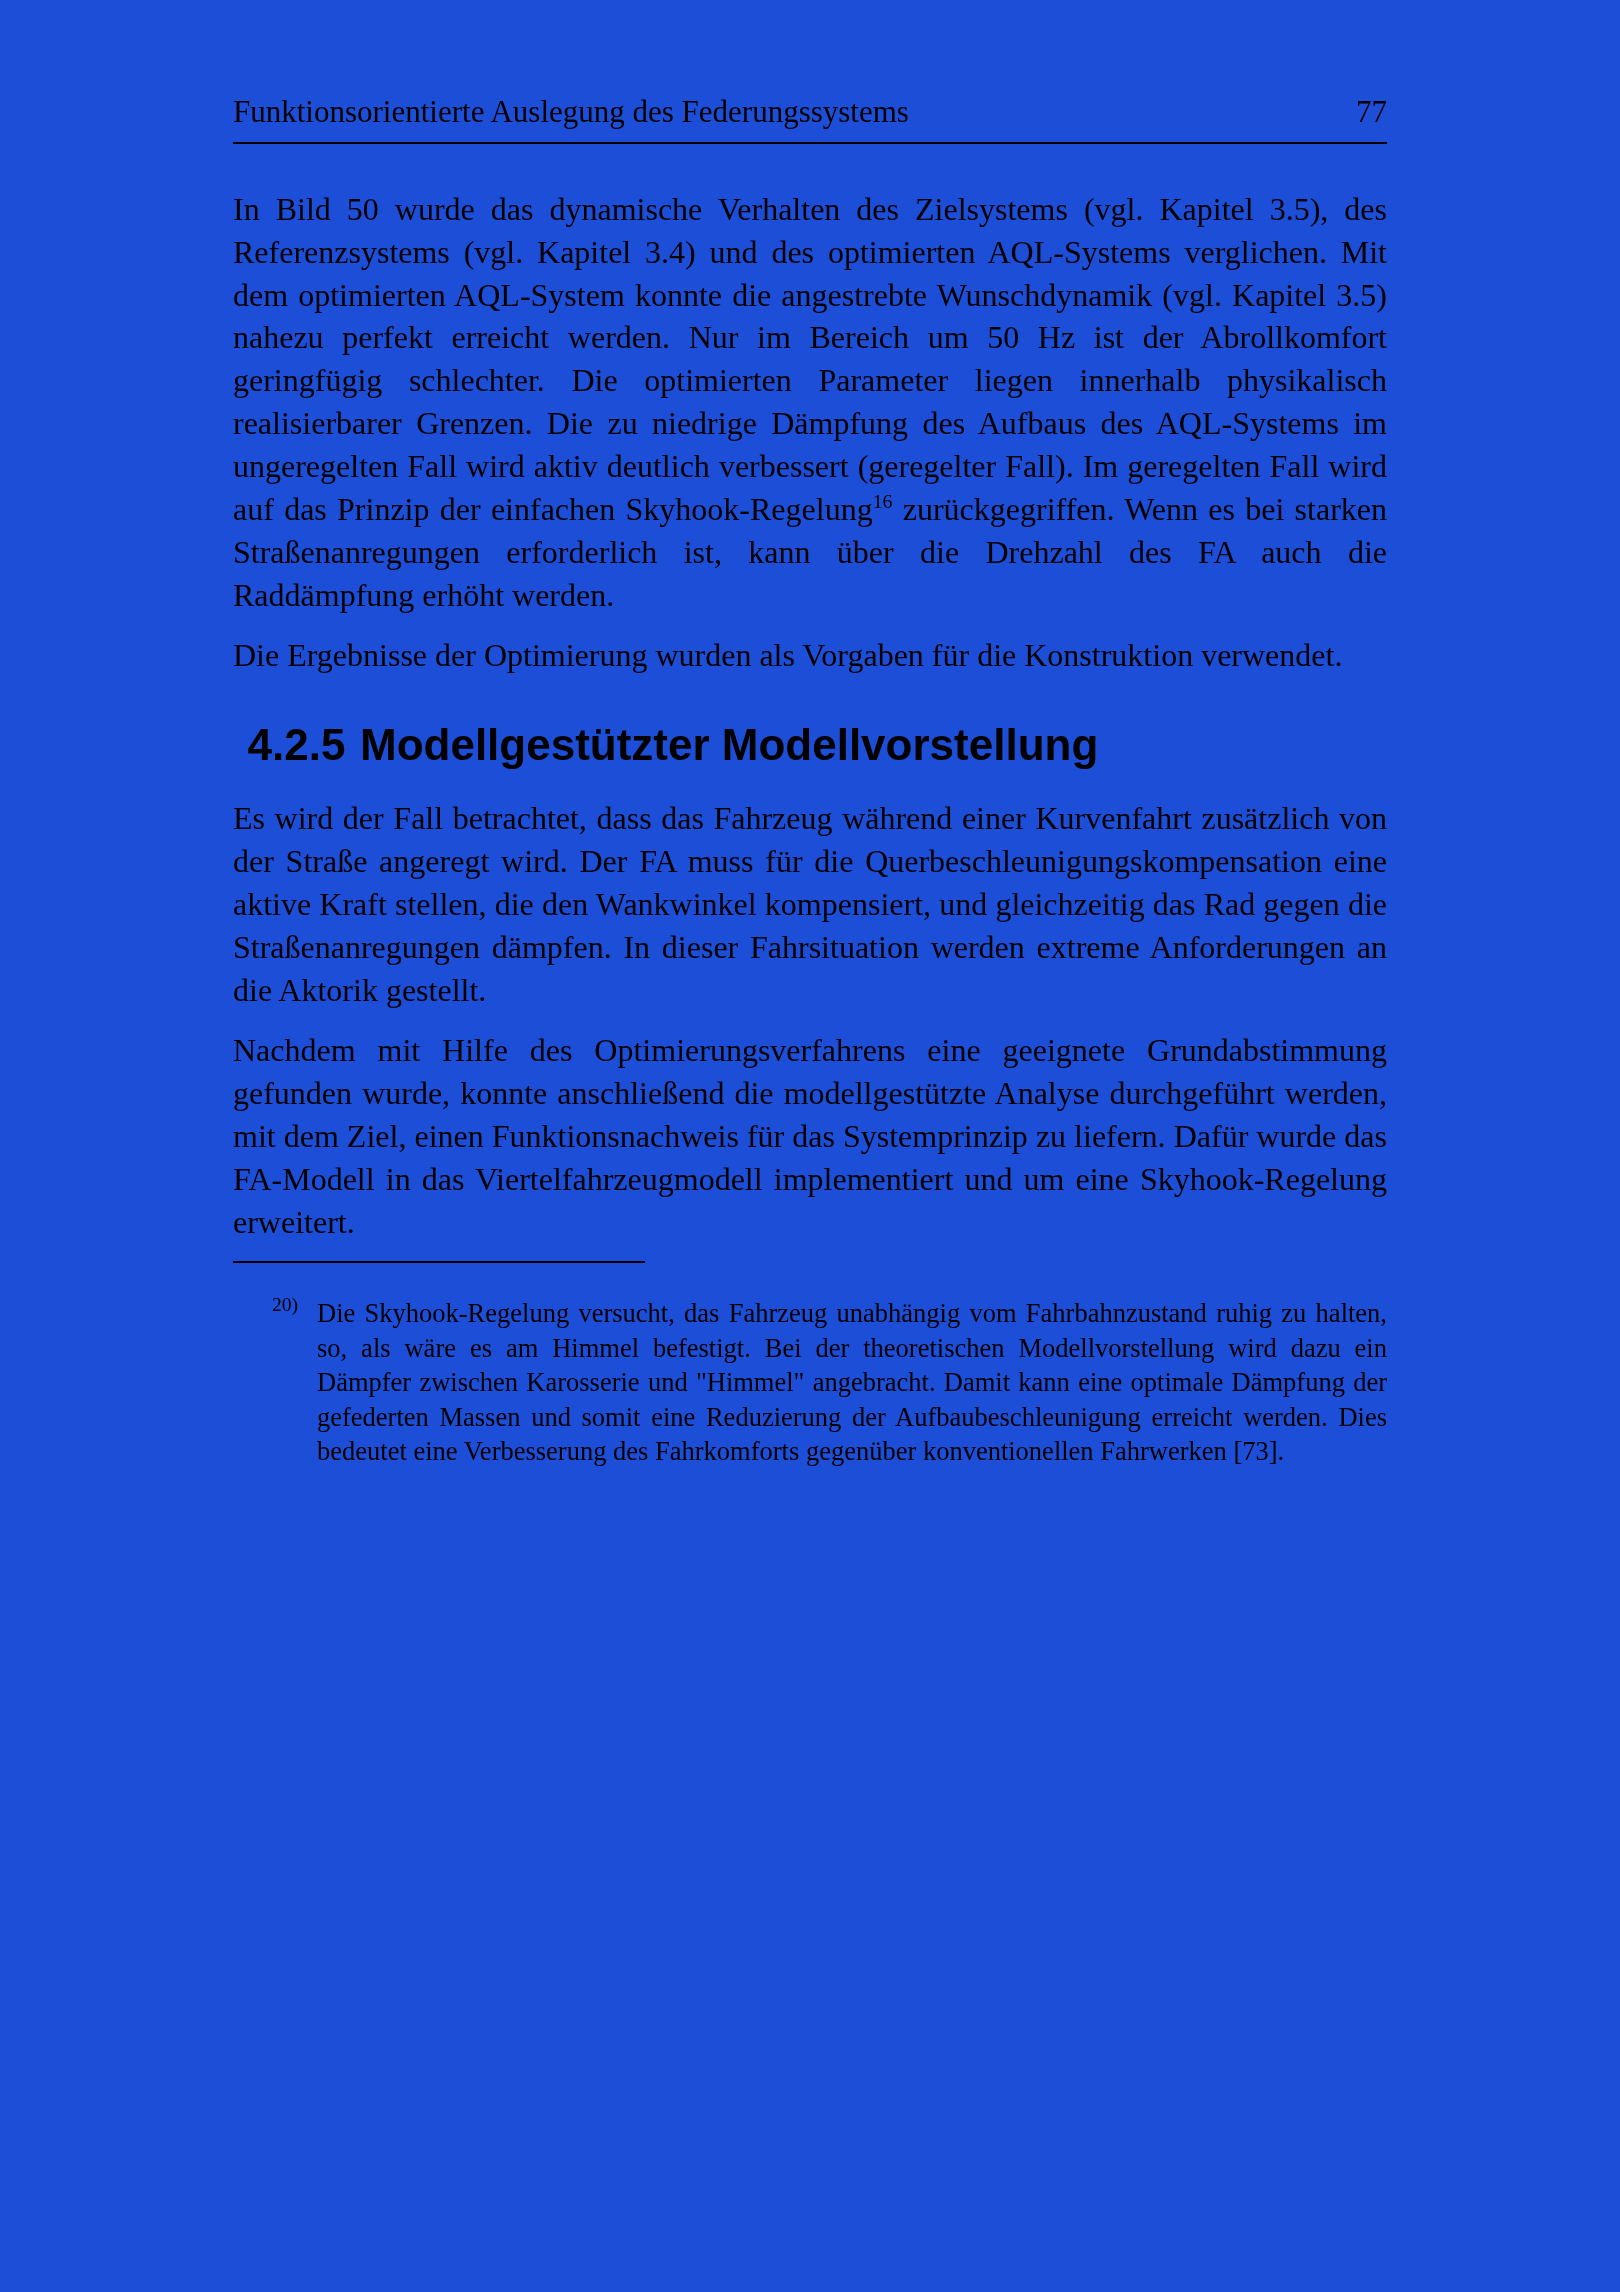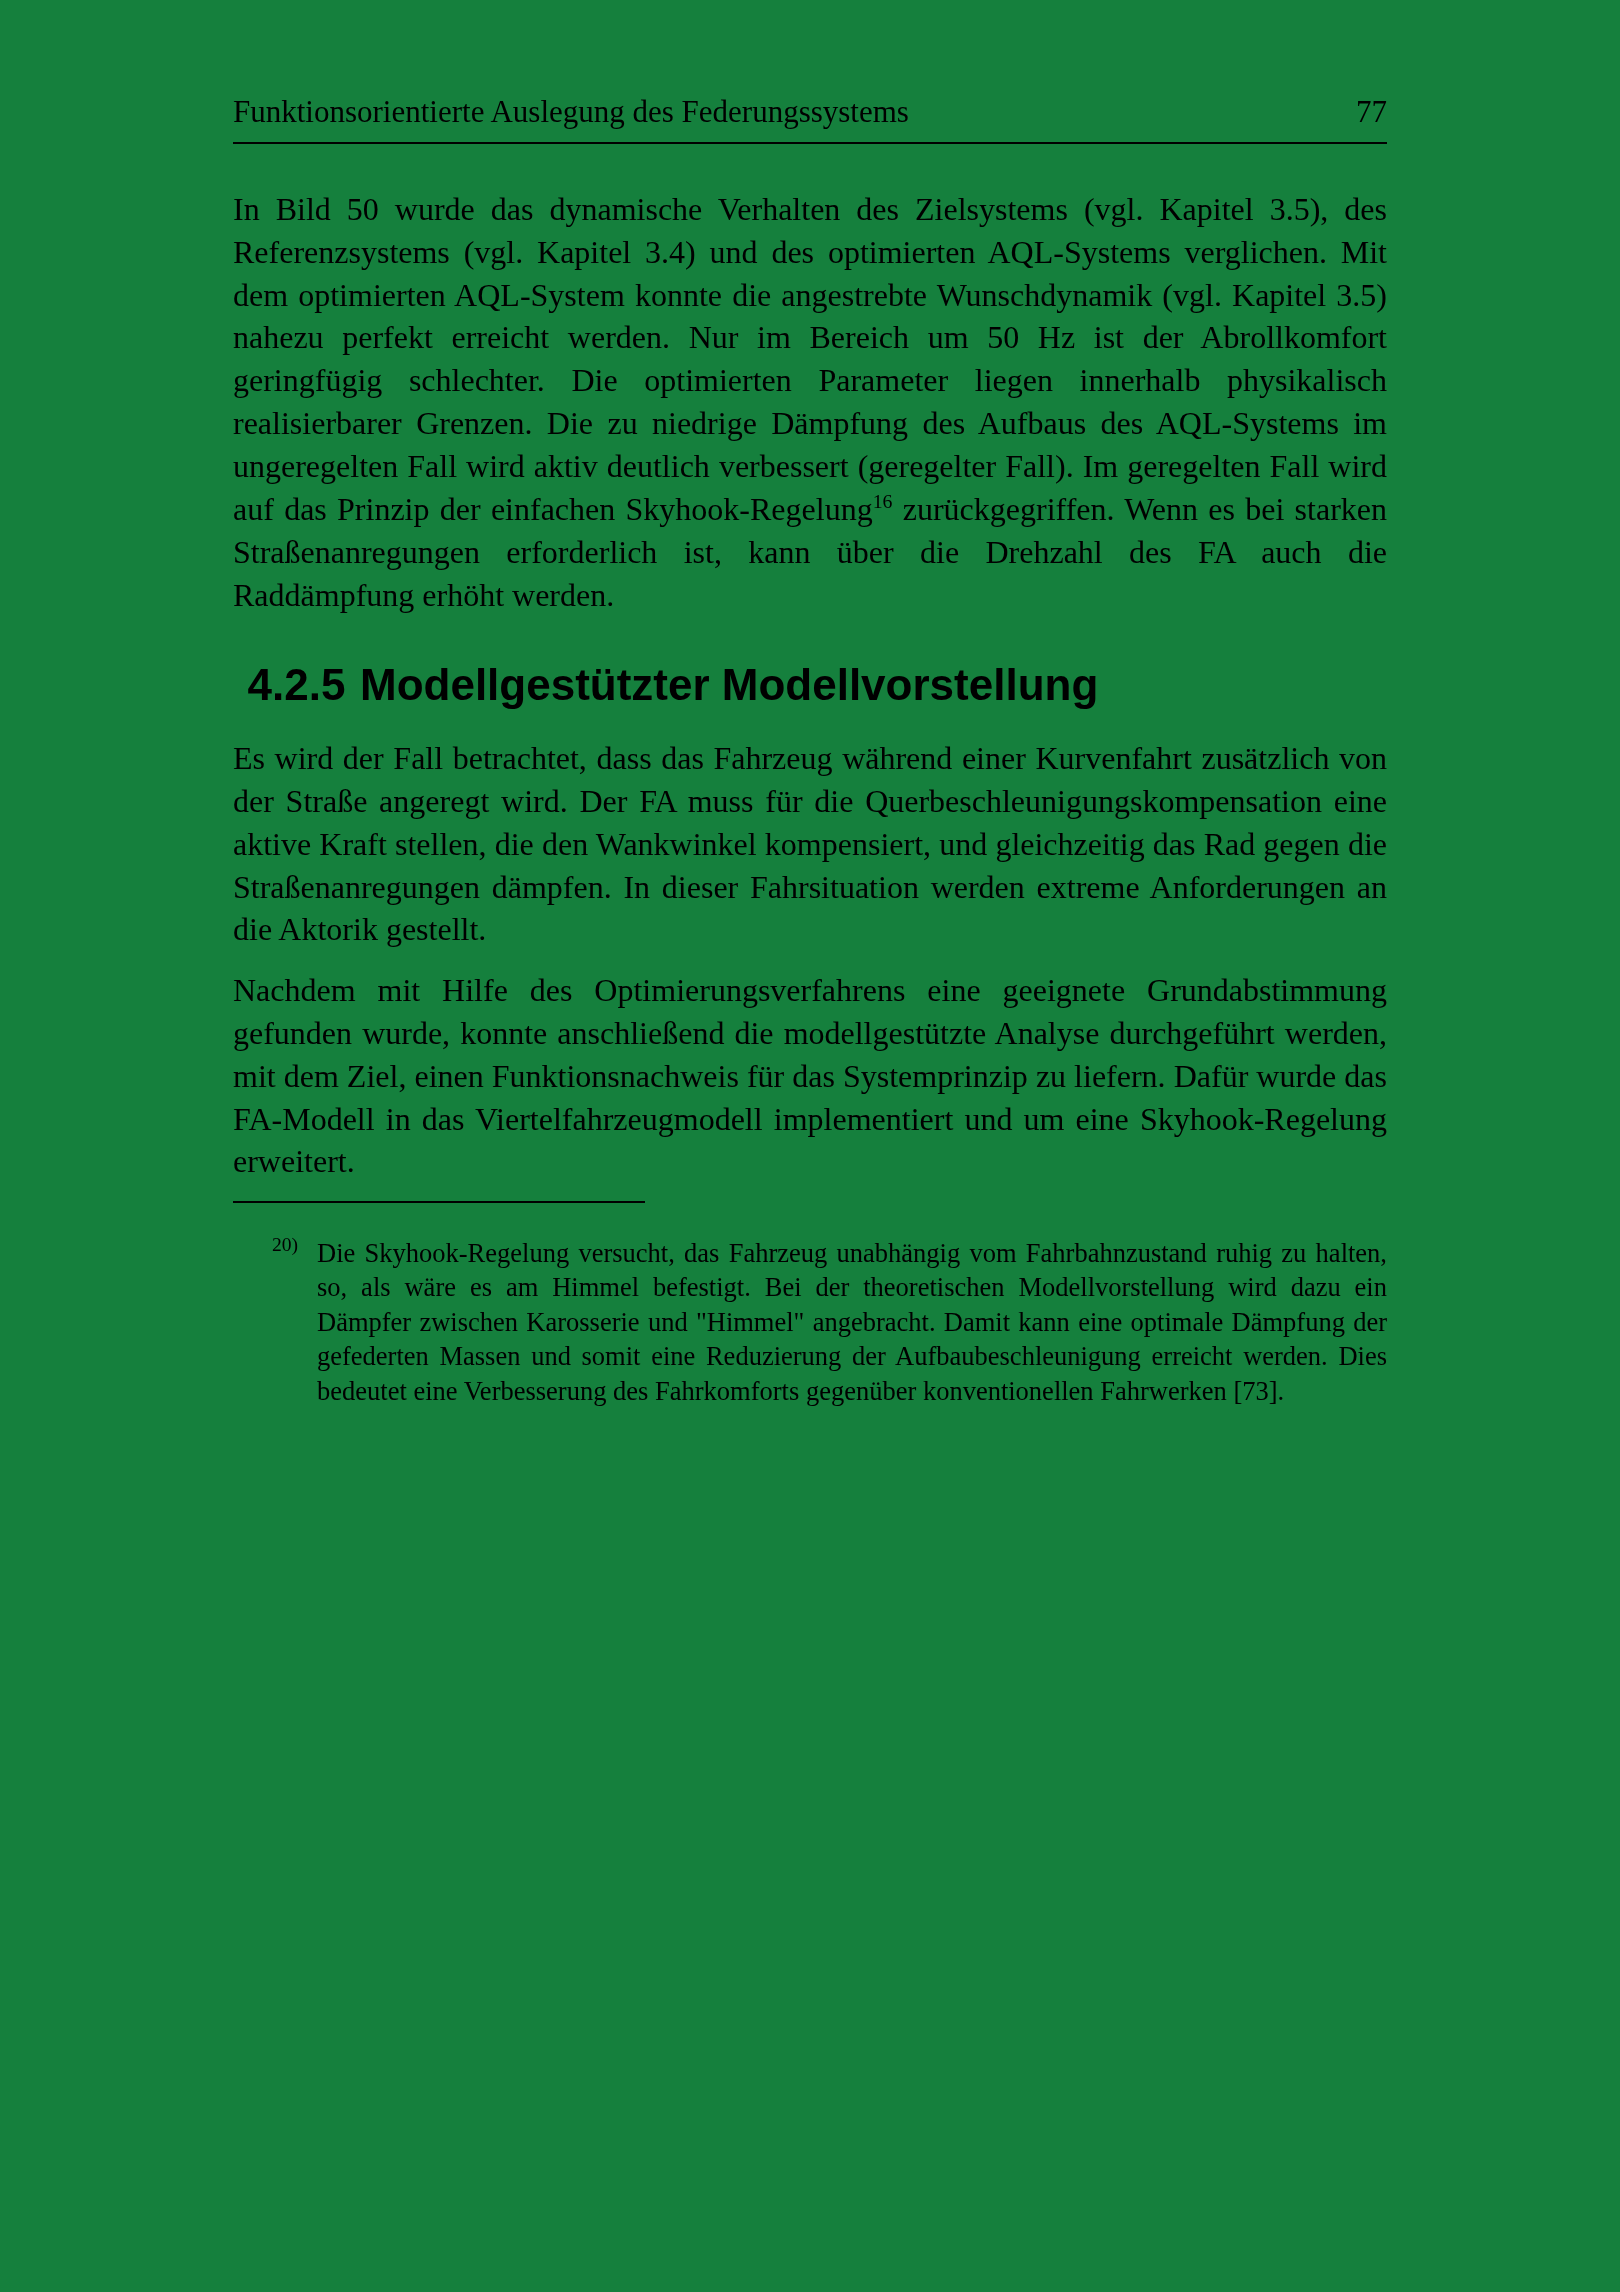--- a/index.html
+++ b/index.html
@@ -6,21 +6,21 @@
   html, body { background: #e9e9e9; }
   body {
     width: 1620px;
     font-family: "Liberation Serif", serif;
     color: #000000;
   }
   .page {
     position: relative;
     width: 1620px;
     height: 2293px;
-    background: #15803d;
+    background: #1d4ed8;
     padding: 94px 233px 0 233px;
     overflow: hidden;
   }
   .page-header {
     display: flex;
     justify-content: space-between;
     align-items: flex-end;
     font-size: 31px;
     padding-bottom: 11.8px;
     border-bottom: 2px solid #000000;
@@ -75,20 +75,21 @@
 
   <header class="page-header">
     <span class="running-title">Funktionsorientierte Auslegung des Federungssystems</span>
     <span class="page-number">77</span>
   </header>
 
   <main class="page-body">
 
     <p class="para"><span>In Bild 50 wurde das dynamische Verhalten des Zielsystems (vgl. Kapitel 3.5), des Referenzsystems (vgl. Kapitel 3.4) und des optimierten AQL-Systems verglichen. Mit dem optimierten AQL-System konnte die angestrebte Wunschdynamik (vgl. Kapitel 3.5) nahezu perfekt erreicht werden. Nur im Bereich um 50 Hz ist der Abrollkomfort geringfügig schlechter. Die optimierten Parameter liegen innerhalb physikalisch realisierbarer Grenzen. Die zu niedrige Dämpfung des Aufbaus des AQL-Systems im ungeregelten Fall wird aktiv deutlich verbessert (geregelter Fall). Im geregelten Fall wird auf das Prinzip der einfachen Skyhook-Regelung</span><sup class="fn-ref">16</sup><span> zurückgegriffen. Wenn es bei starken Straßenanregungen erforderlich ist, kann über die Drehzahl des FA auch die Raddämpfung erhöht werden.</span></p>
 
+    <p class="para">Die Ergebnisse der Optimierung wurden als Vorgaben für die Konstruktion verwendet.</p>
 
     <h2 class="section-heading">
       <span class="section-number">4.2.5</span>
       <span class="section-title">Modellgestützter Modellvorstellung</span>
     </h2>
 
     <p class="para">Es wird der Fall betrachtet, dass das Fahrzeug während einer Kurvenfahrt zusätzlich von der Straße angeregt wird. Der FA muss für die Querbeschleunigungskompensation eine aktive Kraft stellen, die den Wankwinkel kompensiert, und gleichzeitig das Rad gegen die Straßenanregungen dämpfen. In dieser Fahrsituation werden extreme Anforderungen an die Aktorik gestellt.</p>
 
     <p class="para">Nachdem mit Hilfe des Optimierungsverfahrens eine geeignete Grundabstimmung gefunden wurde, konnte anschließend die modellgestützte Analyse durchgeführt werden, mit dem Ziel, einen Funktionsnachweis für das Systemprinzip zu liefern. Dafür wurde das FA-Modell in das Viertelfahrzeugmodell implementiert und um eine Skyhook-Regelung erweitert.</p>
 

